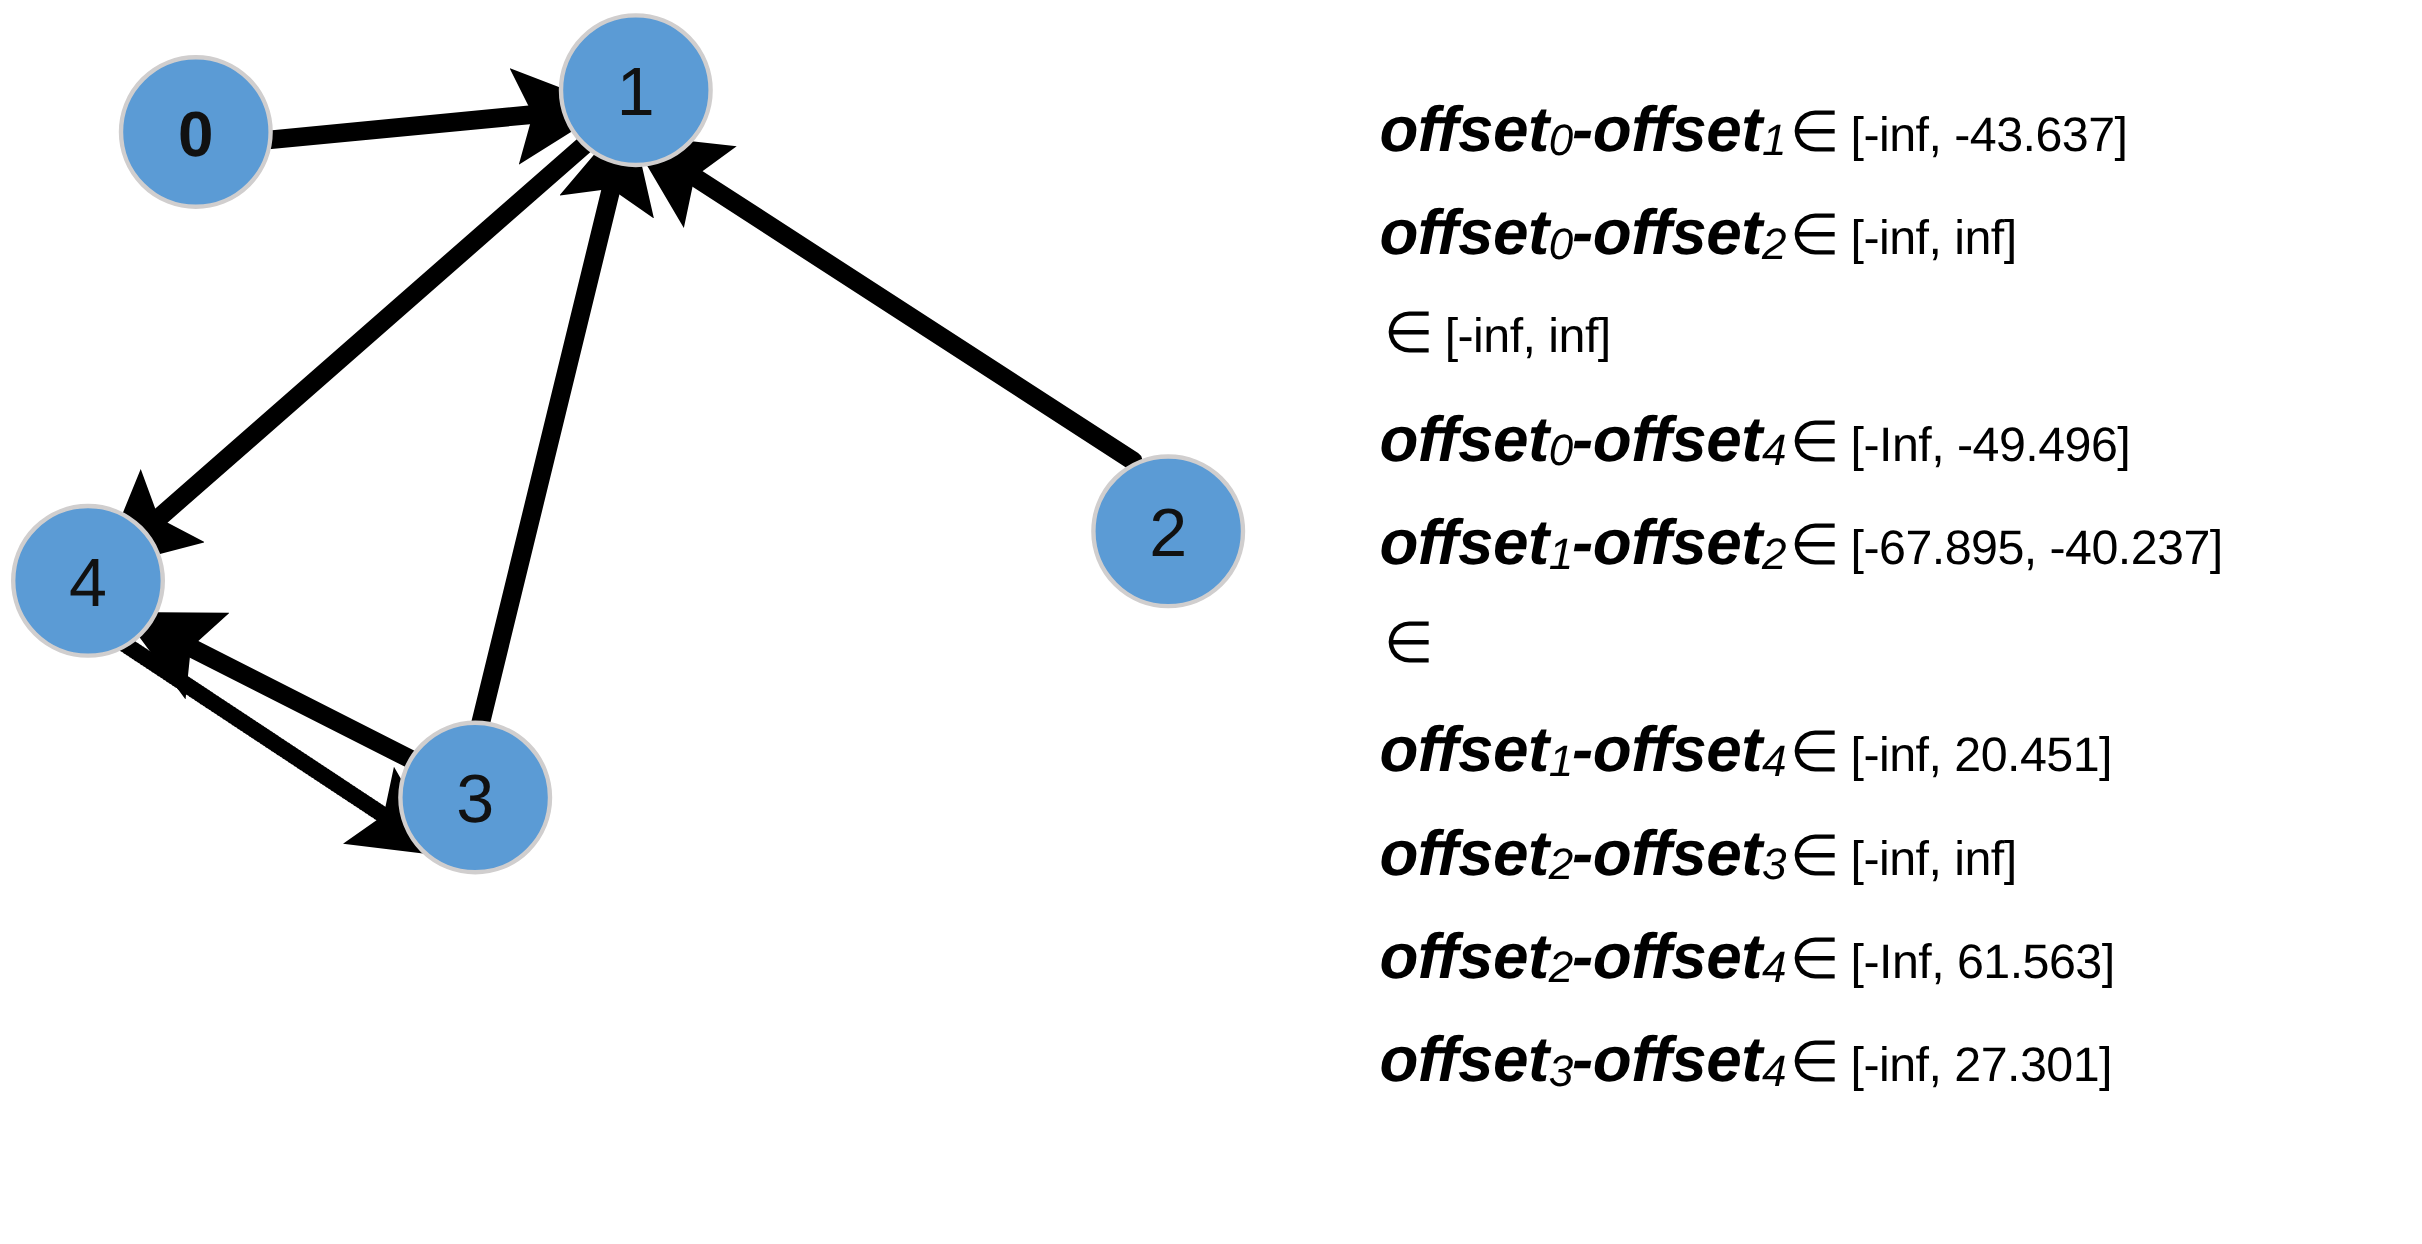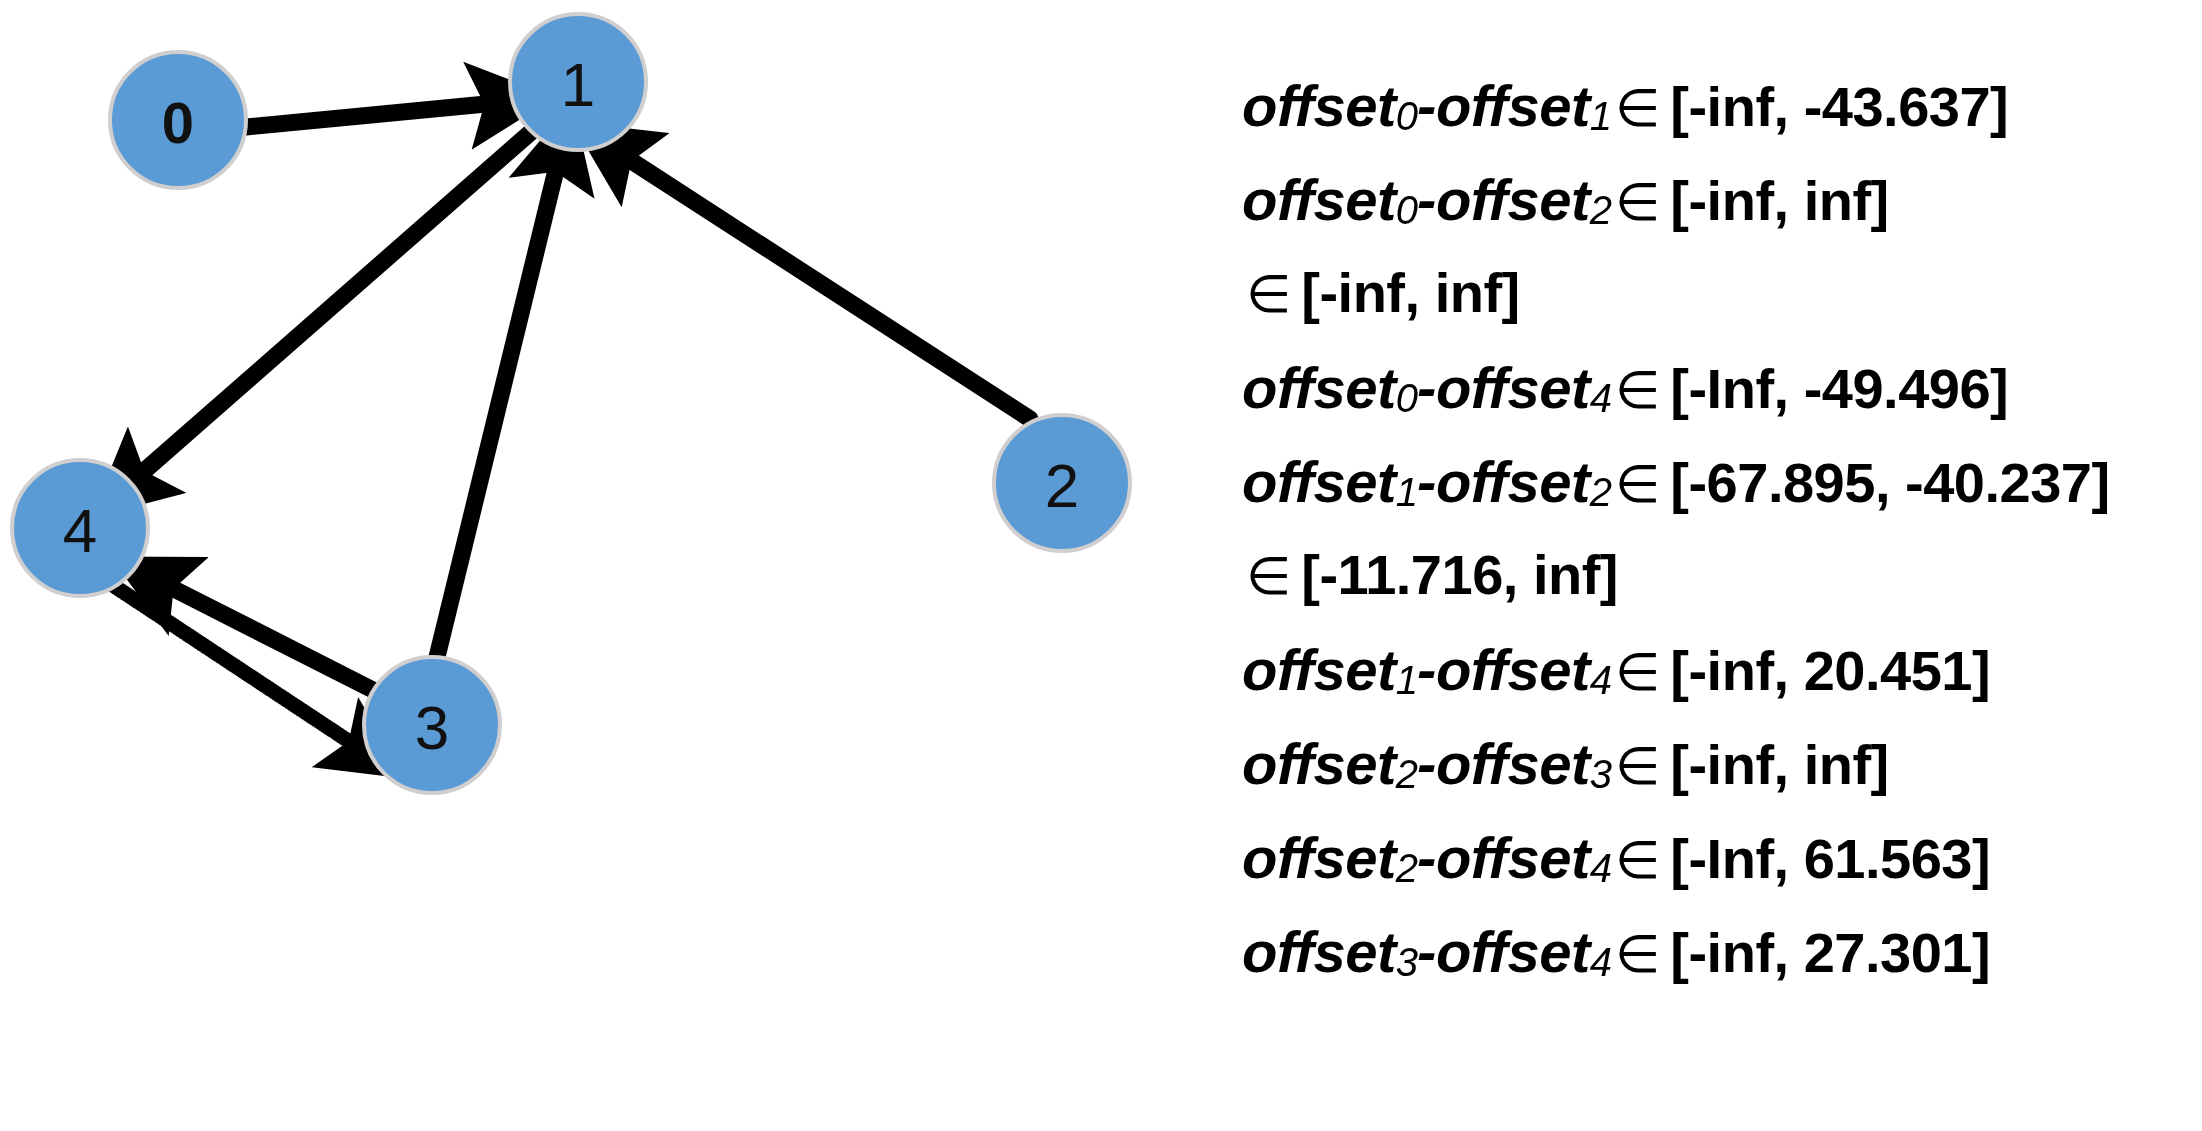--- a/index.html
+++ b/index.html
@@ -53,21 +53,21 @@
   #constraints-panel {
     position: relative;
     width: 1002px;
     flex: 0 0 1002px;
     height: 1131px;
     padding-top: 72px;
     box-sizing: border-box;
   }
   .constraint-list {
     list-style: none;
-    margin: 0;
+    margin: 12px;
     padding: 0 0 0 42px;
   }
   .constraint-row {
     display: flex;
     align-items: baseline;
     height: 94px;
     white-space: nowrap;
     color: #000000;
   }
   .lhs {
@@ -87,23 +87,23 @@
   }
   .elem {
     font-family: "Liberation Sans", sans-serif;
     font-size: 52px;
     padding: 0 10px 0 4px;
     font-style: normal;
     font-weight: normal;
   }
   .interval {
     font-family: "Liberation Sans", sans-serif;
-    font-size: 56px;
+    font-size: 44px;
     font-style: normal;
-    font-weight: bold;
+    font-weight: normal;
     letter-spacing: -0.5px;
   }
 </style>
 </head>
 <body>
 
 <div id="page">
 
   <div id="graph-panel">
     <svg id="graph-svg" viewBox="0 0 1200 1131">
@@ -183,21 +183,20 @@
       </li>
 
       <li class="constraint-row">
         <span class="lhs"><span>offset</span><span class="sub">1</span><span>-</span><span>offset</span><span class="sub">2</span></span>
         <span class="elem">∈</span>
         <span class="interval">[-67.895, -40.237]</span>
       </li>
 
       <li class="constraint-row">
         <span class="elem">∈</span>
-        <span class="interval">[-11.716, inf]</span>
       </li>
 
       <li class="constraint-row">
         <span class="lhs"><span>offset</span><span class="sub">1</span><span>-</span><span>offset</span><span class="sub">4</span></span>
         <span class="elem">∈</span>
         <span class="interval">[-inf, 20.451]</span>
       </li>
 
       <li class="constraint-row">
         <span class="lhs"><span>offset</span><span class="sub">2</span><span>-</span><span>offset</span><span class="sub">3</span></span>

